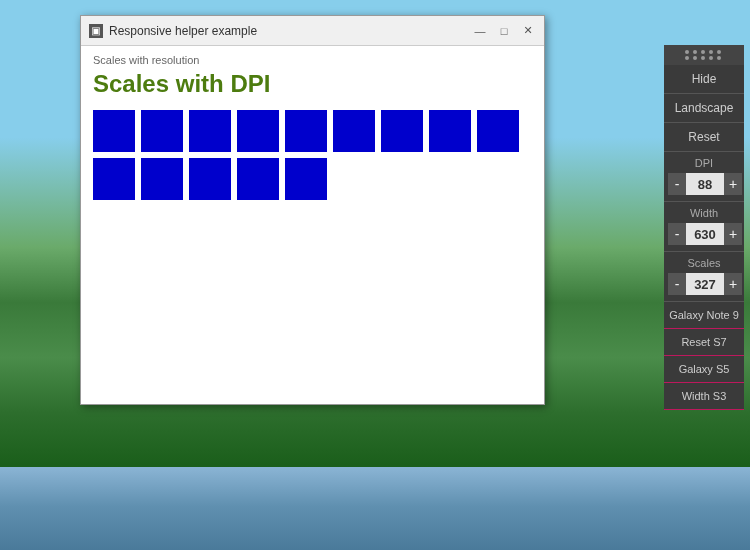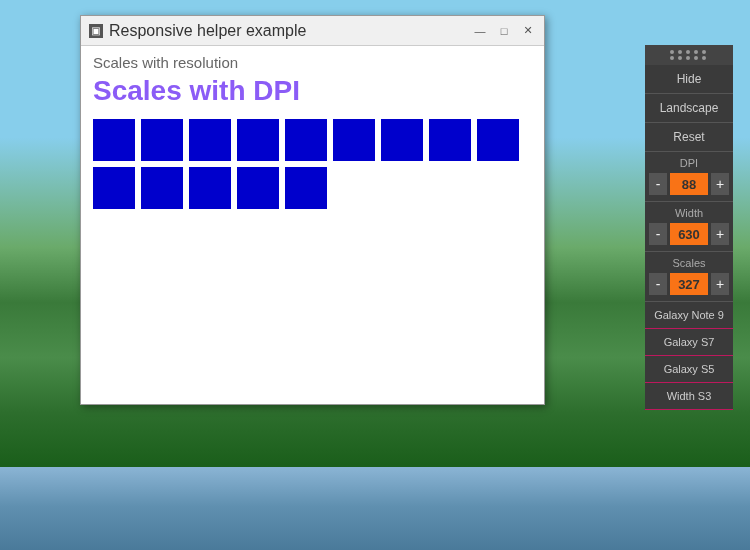--- a/index.html
+++ b/index.html
@@ -67,21 +67,21 @@
       display: flex;
       align-items: center;
       justify-content: center;
       font-size: 10px;
       color: white;
       flex-shrink: 0;
     }
 
     .window-title {
       flex: 1;
-      font-size: 16px;
+      font-size: 12px;
       color: #333;
     }
 
     .window-controls {
       display: flex;
       gap: 8px;
     }
 
     .win-btn {
       width: 16px;
@@ -97,29 +97,29 @@
     }
 
     .window-content {
       flex: 1;
       background: white;
       padding: 8px 12px;
       overflow: hidden;
     }
 
     .window-subtitle {
-      font-size: 15px;
+      font-size: 11px;
       color: #666;
       margin-bottom: 4px;
     }
 
     .window-heading {
-      font-size: 28px;
+      font-size: 24px;
       font-weight: bold;
-      color: #8b5cf6;
+      color: #4d7c0f;
       margin-bottom: 12px;
     }
 
     .blue-blocks-container {
       display: flex;
       flex-direction: column;
       gap: 6px;
     }
 
     .blocks-row {
@@ -132,22 +132,22 @@
       width: 42px;
       height: 42px;
       background: #0000cc;
       flex-shrink: 0;
     }
 
     
     .sidebar {
       position: absolute;
       top: 45px;
-      right: 17px;
-      width: 88px;
+      right: 6px;
+      width: 80px;
       background: #3a3a3a;
       z-index: 10;
       display: flex;
       flex-direction: column;
       align-items: flex-start;
       gap: 0;
     }
 
     .sidebar-drag-handle {
       width: 100%;
@@ -209,21 +209,21 @@
       color: #eee;
       font-size: 14px;
       cursor: pointer;
       display: flex;
       align-items: center;
       justify-content: center;
       flex-shrink: 0;
     }
 
     .ctrl-value {
-      background: #f97316;
+      background: #e5e5e5;
       color: #333;
       font-size: 13px;
       font-weight: bold;
       text-align: center;
       padding: 2px 4px;
       min-width: 38px;
       height: 22px;
       display: flex;
       align-items: center;
       justify-content: center;
@@ -327,16 +327,16 @@
 
   <div class="sidebar-label">Scales</div>
   <div class="sidebar-control">
     <button class="ctrl-btn">-</button>
     <div class="ctrl-value">327</div>
     <button class="ctrl-btn">+</button>
   </div>
 
 
   <button class="preset-btn">Galaxy Note 9</button>
-  <button class="preset-btn">Galaxy S7</button>
+  <button class="preset-btn">Reset S7</button>
   <button class="preset-btn">Galaxy S5</button>
   <button class="preset-btn">Width S3</button>
 </div>
 
 </body></html>

